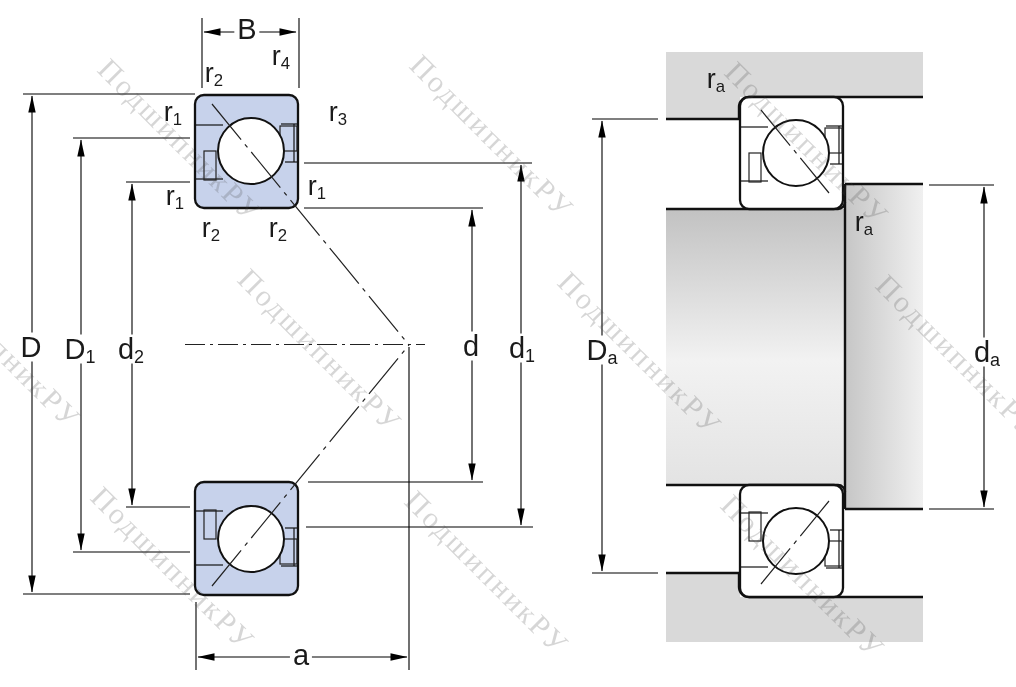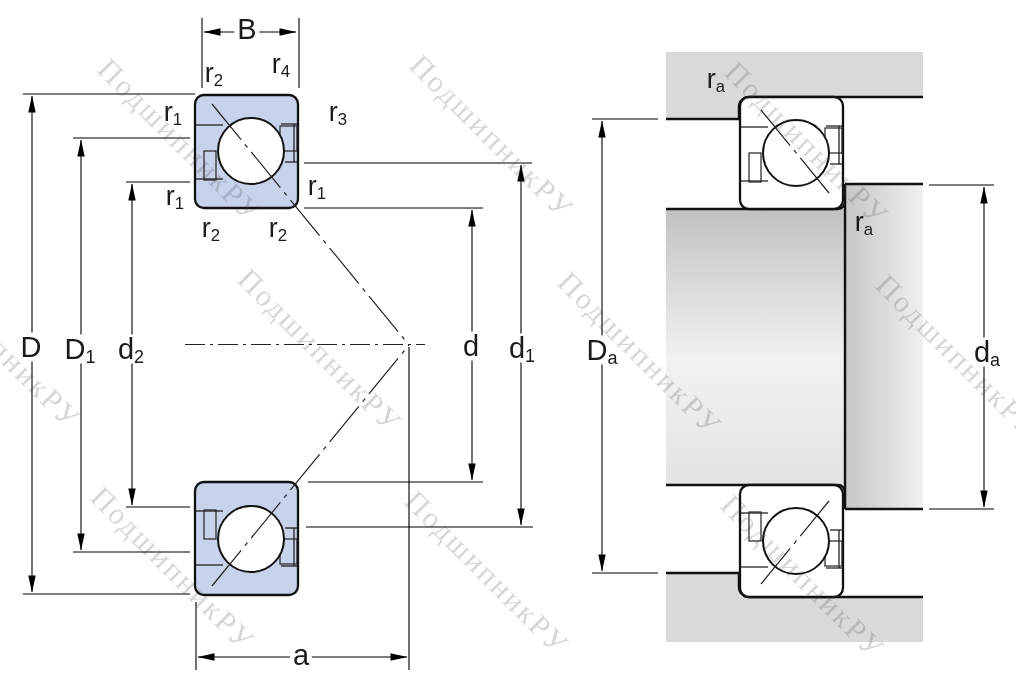--- a/index.html
+++ b/index.html
@@ -178,21 +178,21 @@
 
     <g>
       <line class="dim" x1="196" y1="602" x2="196" y2="670"></line>
       <line class="dim" x1="198" y1="657" x2="407" y2="657" marker-start="url(#arr)" marker-end="url(#arr)"></line>
     </g>
   </g>
 </svg>
 
 <div class="lbl bg" style="left:247px;top:29px;"><span>B</span><span class="sub"></span></div>
 <div class="lbl sm" style="left:214px;top:73px;"><span>r</span><span class="sub">2</span></div>
-<div class="lbl sm" style="left:281px;top:64px;"><span>r</span><span class="sub">4</span></div>
+<div class="lbl sm" style="left:281px;top:56px;"><span>r</span><span class="sub">4</span></div>
 <div class="lbl sm" style="left:173px;top:112px;"><span>r</span><span class="sub">1</span></div>
 <div class="lbl sm" style="left:338px;top:112px;"><span>r</span><span class="sub">3</span></div>
 <div class="lbl sm" style="left:317px;top:186px;"><span>r</span><span class="sub">1</span></div>
 <div class="lbl sm" style="left:175px;top:196px;"><span>r</span><span class="sub">1</span></div>
 <div class="lbl sm" style="left:211px;top:228px;"><span>r</span><span class="sub">2</span></div>
 <div class="lbl sm" style="left:278px;top:228px;"><span>r</span><span class="sub">2</span></div>
 <div class="lbl bg" style="left:31px;top:347px;"><span>D</span><span class="sub"></span></div>
 <div class="lbl bg" style="left:80px;top:349px;"><span>D</span><span class="sub">1</span></div>
 <div class="lbl bg" style="left:131px;top:349px;"><span>d</span><span class="sub">2</span></div>
 <div class="lbl bg" style="left:471px;top:346px;"><span>d</span><span class="sub"></span></div>

